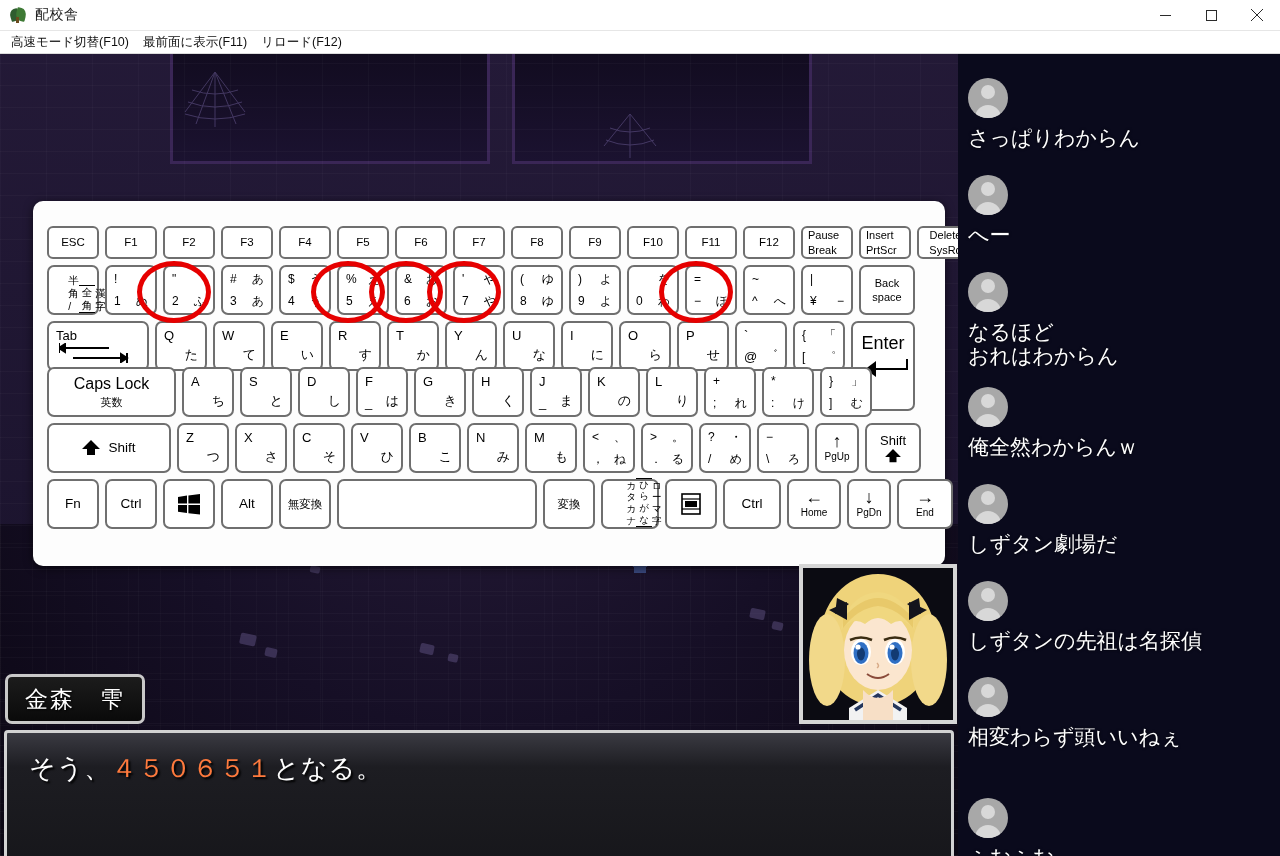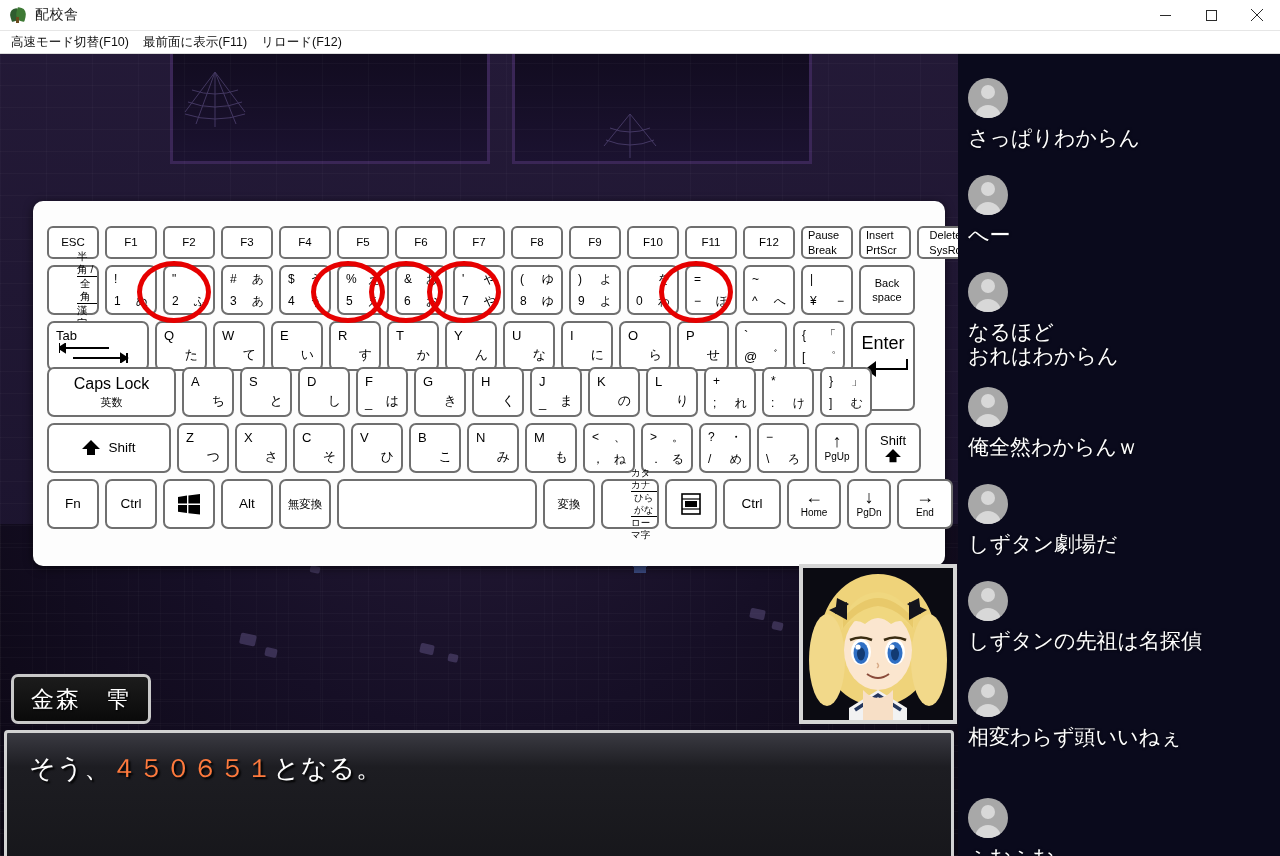--- a/index.html
+++ b/index.html
@@ -121,22 +121,22 @@
   
   .quad { position: absolute; inset: 0; }
   .quad span { position: absolute; font-size: 12px; line-height: 1; }
   .q-tl { left: 7px;  top: 6px; }
   .q-tr { right: 7px; top: 6px; }
   .q-bl { left: 7px;  bottom: 6px; }
   .q-br { right: 7px; bottom: 6px; }
 
   
   .stack3 {
-    position: absolute; inset: 0; display: flex; flex-direction: column;
-    align-items: center; justify-content: center; font-size: 10.5px; line-height: 1.25; padding-left: 28px;
+    position: absolute; inset: 0; display: flex; flex-direction: row;
+    align-items: flex-end; justify-content: center; font-size: 10.5px; line-height: 1.25; padding-left: 28px;
   }
   .stack3 .mid { border-top: 1px solid #000; border-bottom: 1px solid #000; padding: 0 3px;}
   .stack2 {
     position: absolute; inset: 0; display: flex; flex-direction: column;
     align-items: center; justify-content: center; font-size: 11px; line-height: 1.3;
   }
   .stack2 .a { font-size: 12px; }
   .stack2 .b { font-size: 11px; }
   .lbl-tl { position: absolute; left: 7px; top: 5px; font-size: 13px; }
   .lbl-br { position: absolute; right: 7px; bottom: 5px; font-size: 13px; }
@@ -148,21 +148,21 @@
   }
   .spacebar { width: 200px; }
 
   .circle {
     position: absolute; border: 5px solid #e60000; border-radius: 50%;
     pointer-events: none; z-index: 9;
   }
 
   
   .nameplate {
-    position: absolute; left: 11px; top: 620px; width: 140px; height: 50px;
+    position: absolute; left: 5px; top: 620px; width: 140px; height: 50px;
     background: linear-gradient(#1c1c1c, #0a0a0a);
     border: 3px solid #c9c9c9; border-radius: 7px;
     display: flex; align-items: center; justify-content: center;
     color: #fff; font-size: 23px; letter-spacing: 2px;
     text-shadow: 1px 1px 2px #000;
     z-index: 6;
   }
   .msgwin {
     position: absolute; left: 4px; top: 676px; width: 950px; height: 176px;
     background: linear-gradient(#3a3a42 0%, #1d1d22 20%, #141418 100%);

